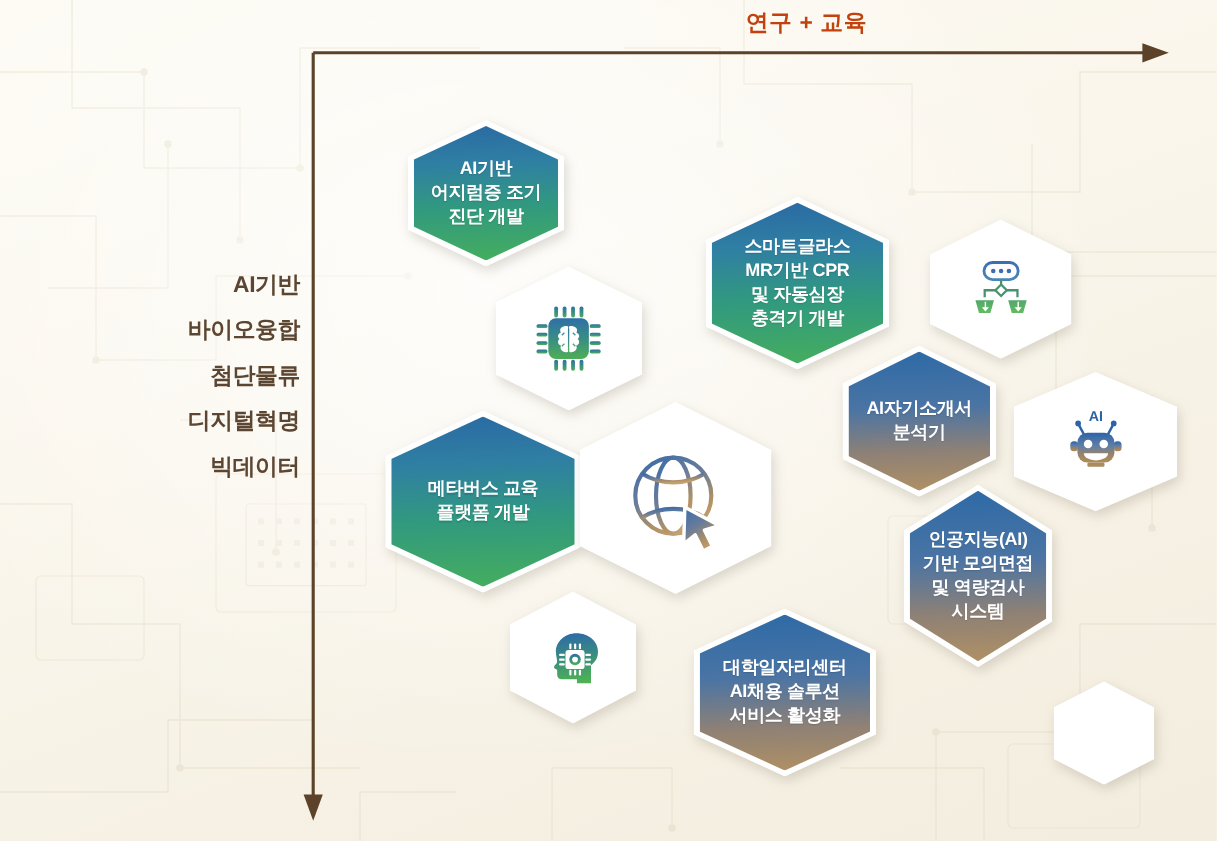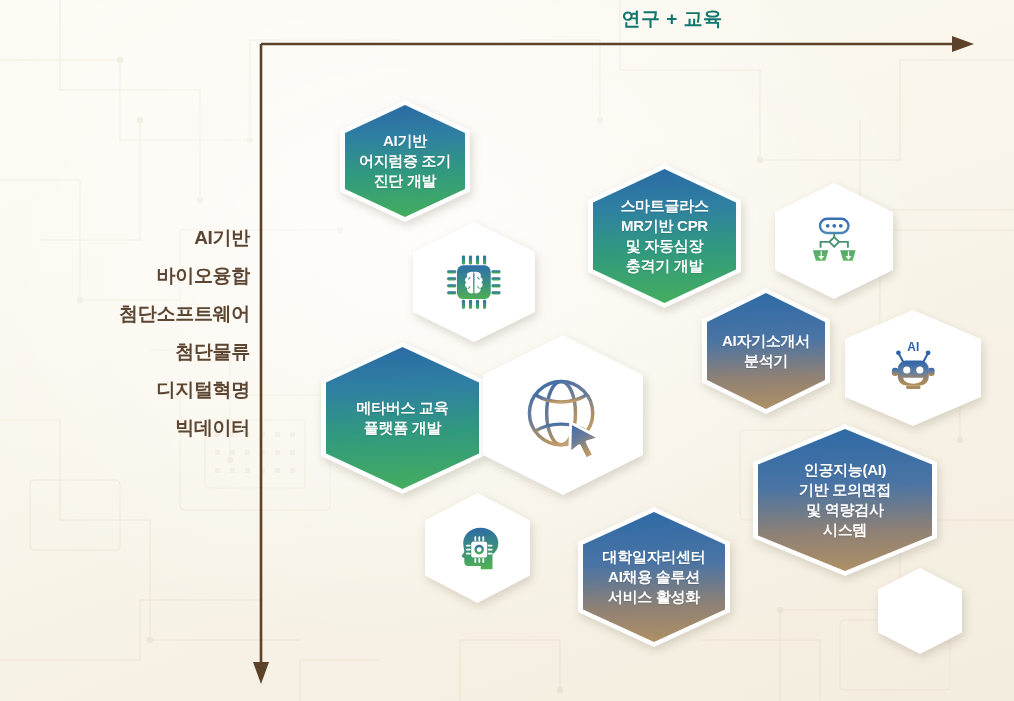--- a/index.html
+++ b/index.html
@@ -37,21 +37,21 @@
   #axes { position: absolute; inset: 0; }
 
   #axis-title {
     position: absolute;
     left: 562px;
     top: 6px;
     width: 220px;
     text-align: center;
     font-size: 19px;
     font-weight: bold;
-    color: #0f766e;
+    color: #c2410c;
     letter-spacing: .5px;
     white-space: nowrap;
   }
 
   
   #category-labels {
     position: absolute;
     left: 70px;
     top: 219px;
     width: 180px;
@@ -181,21 +181,20 @@
   </g>
   <polygon points="952,36 974,44 952,52" fill="#5b4228"></polygon>
   <polygon points="253,662 261,684 269,662" fill="#5b4228"></polygon>
 </svg>
 
 <div id="axis-title">연구 + 교육</div>
 
 <div id="category-labels">
   <div class="cat-label">AI기반</div>
   <div class="cat-label">바이오융합</div>
-  <div class="cat-label">첨단소프트웨어</div>
   <div class="cat-label">첨단물류</div>
   <div class="cat-label">디지털혁명</div>
   <div class="cat-label">빅데이터</div>
 </div>
 
 <div id="hex-grid">
     <div class="hex-outer" style="left: 340px; top: 100px; width: 130px; height: 122px;">
       <div class="hex-border"></div>
       <div class="hex-inner g-blue-green">
         <div class="hex-label">AI기반
@@ -378,21 +377,21 @@
       <rect x="28" y="59" width="9" height="3.4" rx="1.5"></rect>
       <rect x="69" y="44" width="9" height="3.4" rx="1.5"></rect>
             <rect x="69" y="51.5" width="9" height="3.4" rx="1.5"></rect>
       <rect x="69" y="59" width="9" height="3.4" rx="1.5"></rect>
     </g>
     <circle cx="53" cy="53" r="9" fill="url(#ghg5)"></circle>
     <circle cx="53" cy="53" r="4.5" fill="#ffffff"></circle>
   </svg>
       </div>
     </div>
-    <div class="hex-outer" style="left: 753px; top: 424px; width: 184px; height: 152px;">
+    <div class="hex-outer" style="left: 753px; top: 404px; width: 124px; height: 152px;">
       <div class="hex-border"></div>
       <div class="hex-inner g-blue-tan">
         <div class="hex-label">인공지능(AI)
 기반 모의면접
 및 역량검사
 시스템</div>
       </div>
     </div>
     <div class="hex-outer" style="left: 578px; top: 507px; width: 152px; height: 140px;">
       <div class="hex-border"></div>

